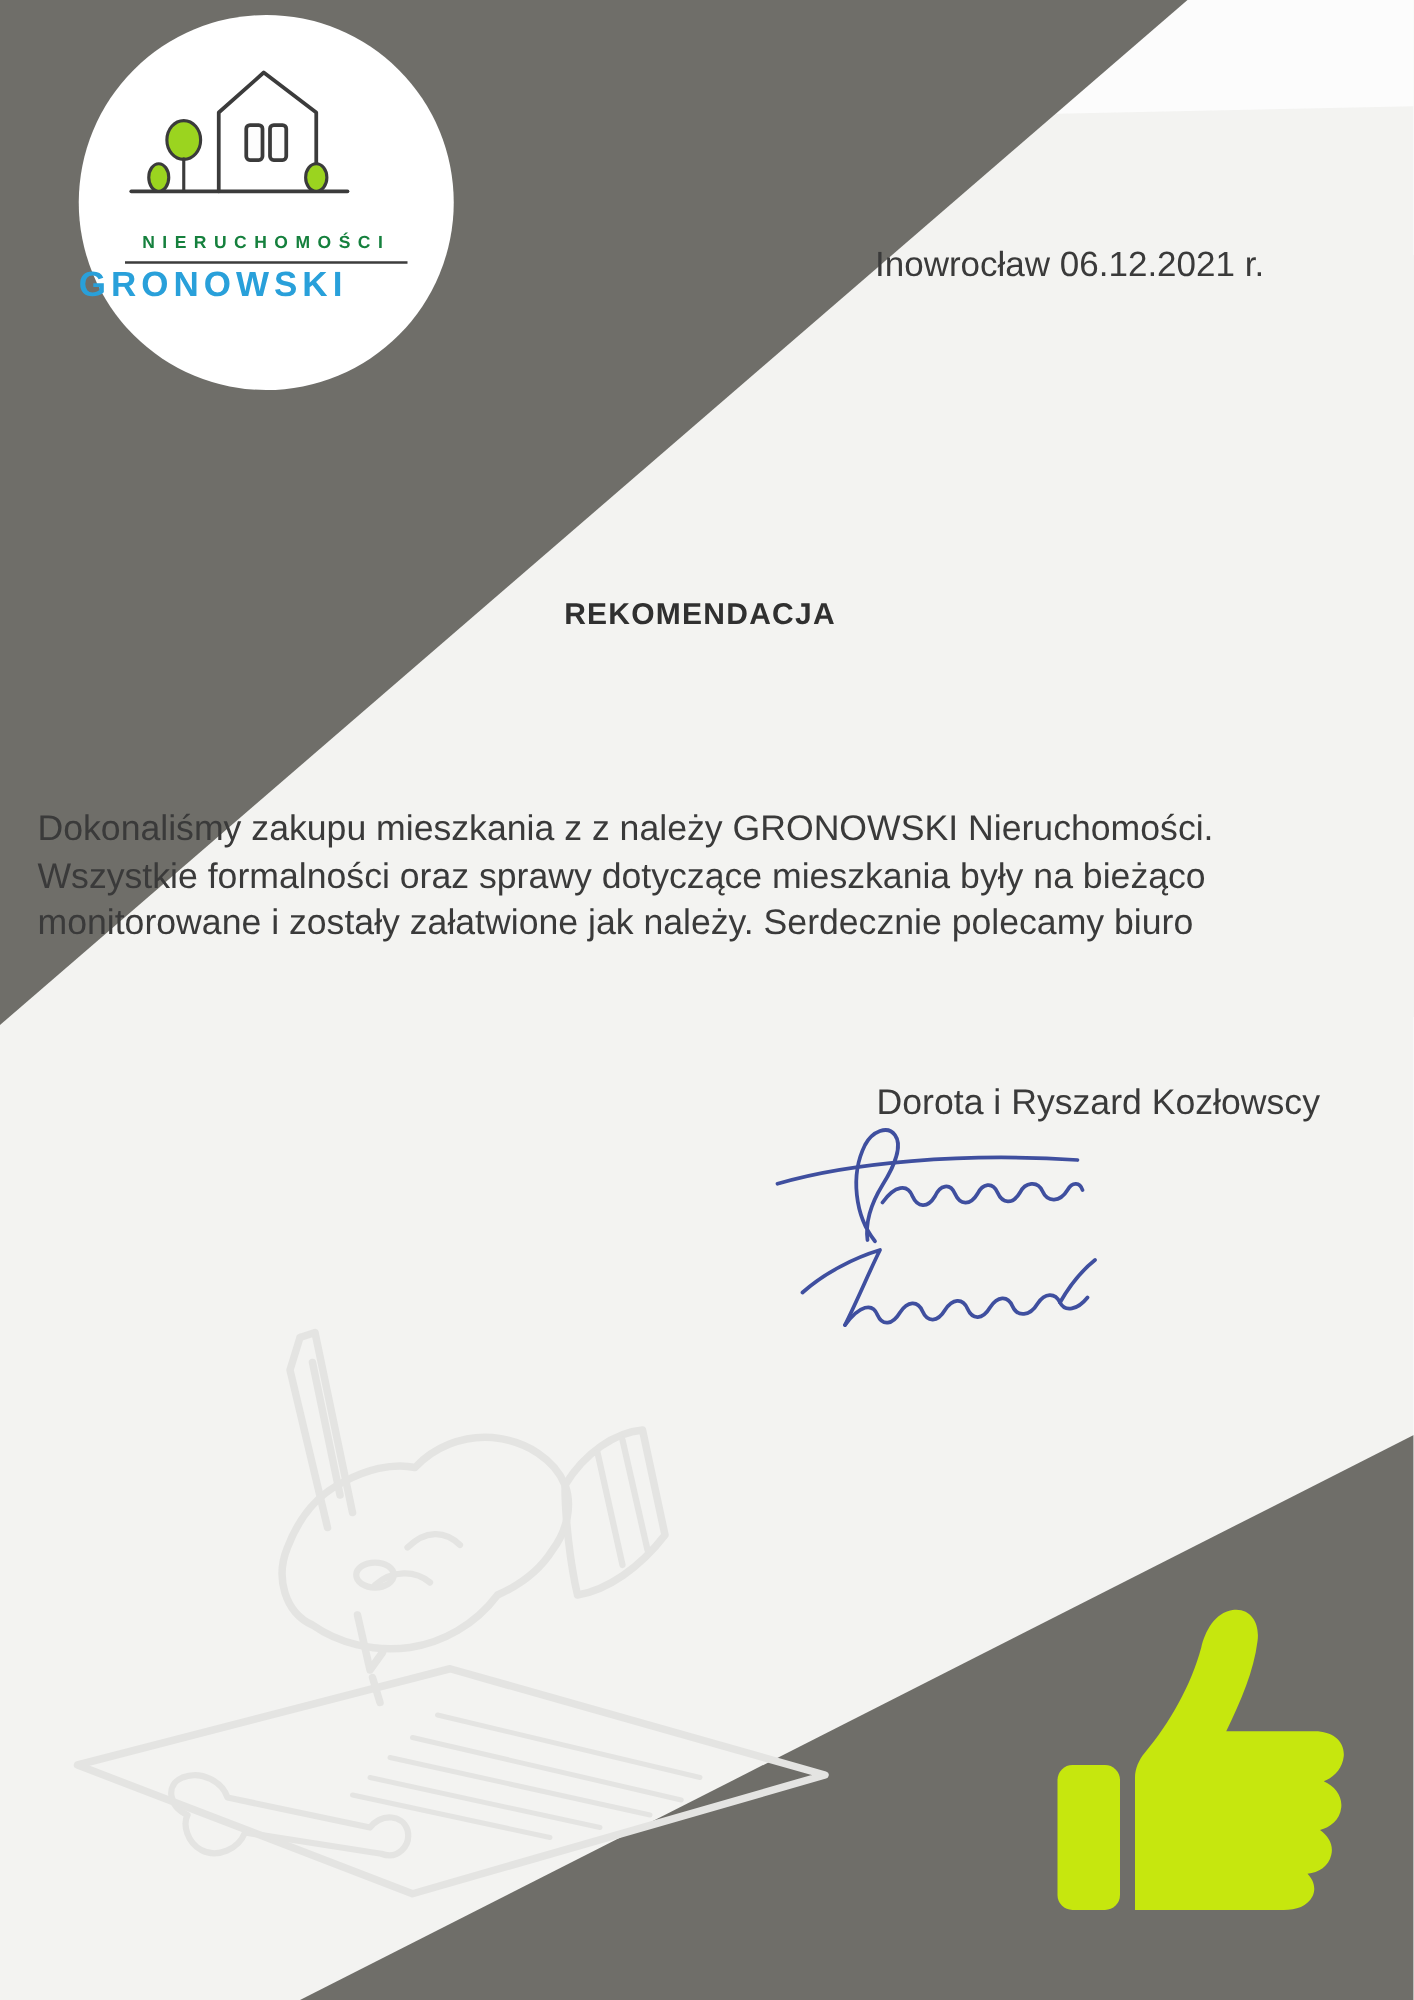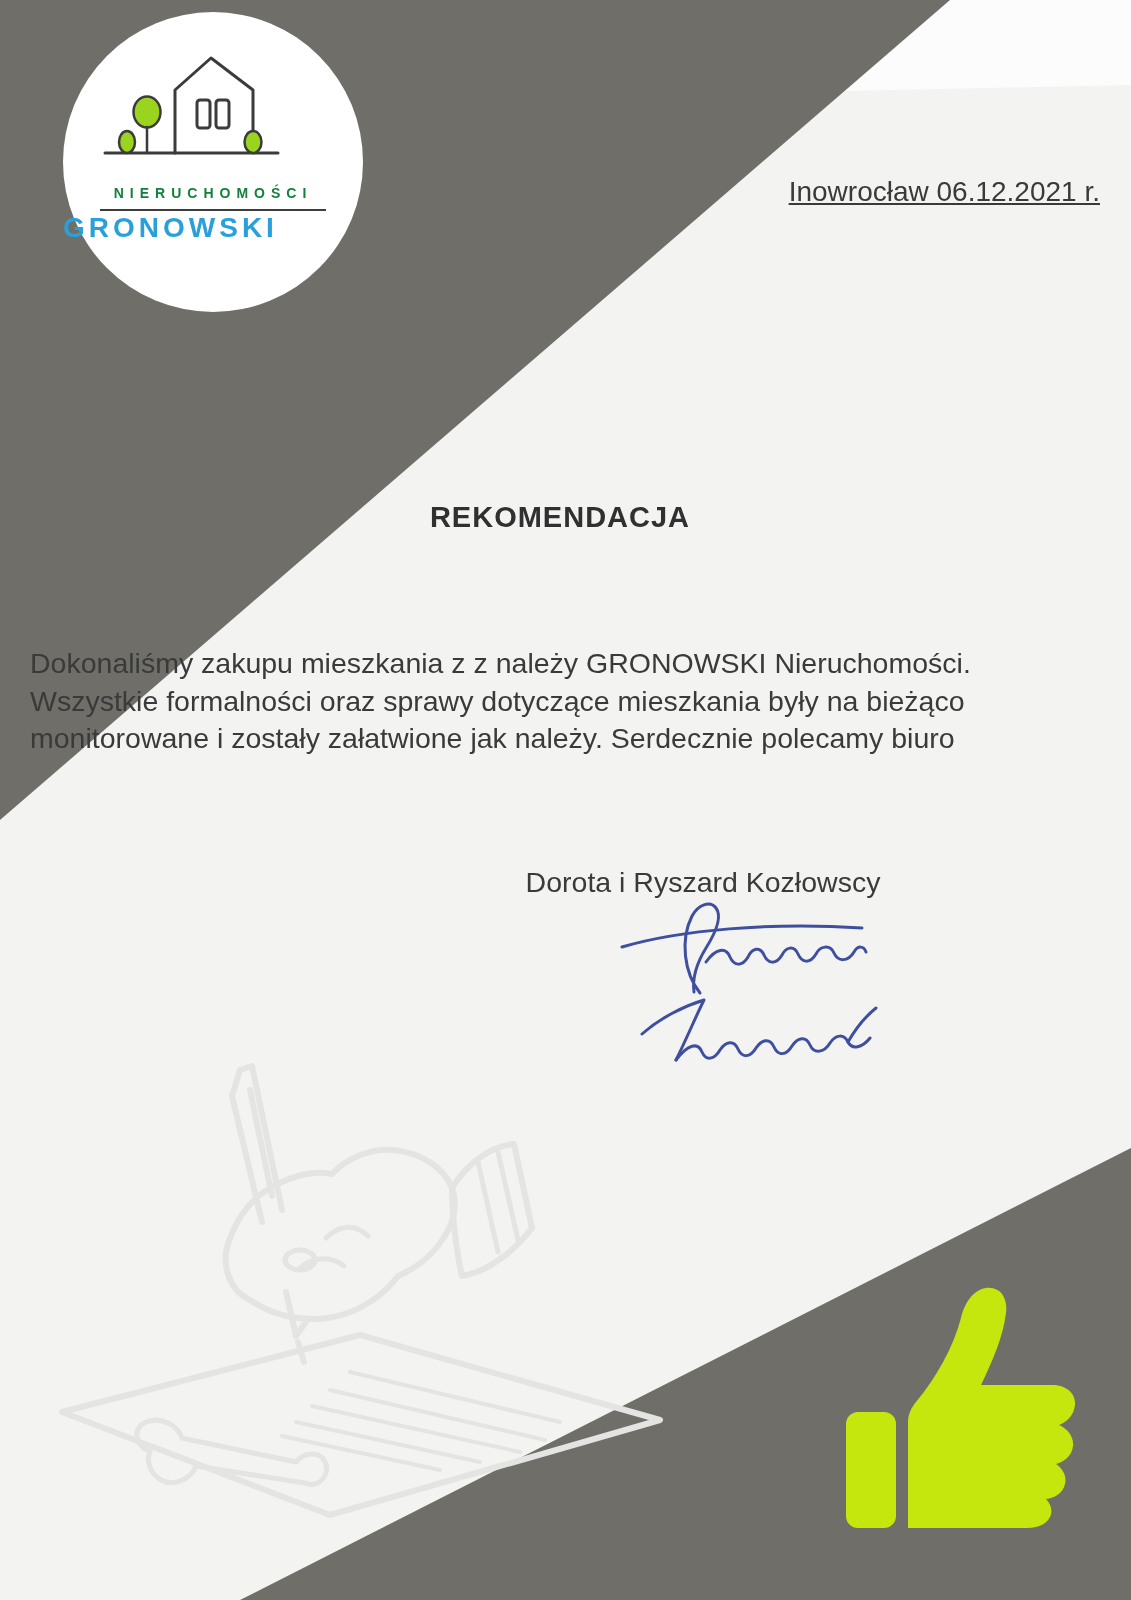--- a/index.html
+++ b/index.html
@@ -4,33 +4,33 @@
 <style>
   html,body{margin:0;padding:0;background:#ffffff;}
   .page{
     position:relative;width:1131px;height:1600px;overflow:hidden;
     background:#f3f3f1;
     font-family:"Liberation Sans", sans-serif;
   }
   .abs{position:absolute;}
   .bg-svg{position:absolute;left:0;top:0;width:1131px;height:1600px;}
   .date-line{
-    left:700px;top:176px;width:400px;text-align:right;
-    font-size:28px;color:#3a3a3a;text-decoration:underline;
+    left:700px;top:196px;width:400px;
+    font-size:28px;color:#3a3a3a;
   }
   .letter-title{
-    left:0;top:501px;width:1120px;text-align:center;
-    font-size:29px;font-weight:bold;letter-spacing:1px;color:#303030;
+    left:0;top:478px;width:1120px;text-align:center;
+    font-size:24px;font-weight:bold;letter-spacing:1px;color:#303030;
   }
   .letter-body{
     left:30px;top:645px;width:1085px;
     font-size:28.5px;line-height:37.5px;color:#3a3a3a;
   }
   .signatory-names{
-    left:350px;top:866px;width:706px;text-align:center;
+    left:350px;top:866px;width:706px;text-align:right;
     font-size:28.5px;color:#3a3a3a;
   }
   .logo-sub{
     left:88px;top:185px;width:250px;text-align:center;
     font-size:14px;font-weight:600;letter-spacing:6px;color:#15803d;
   }
   .logo-rule{
     left:100px;top:209px;width:226px;height:2px;background:#3d3d3d;
   }
   .logo-main{

